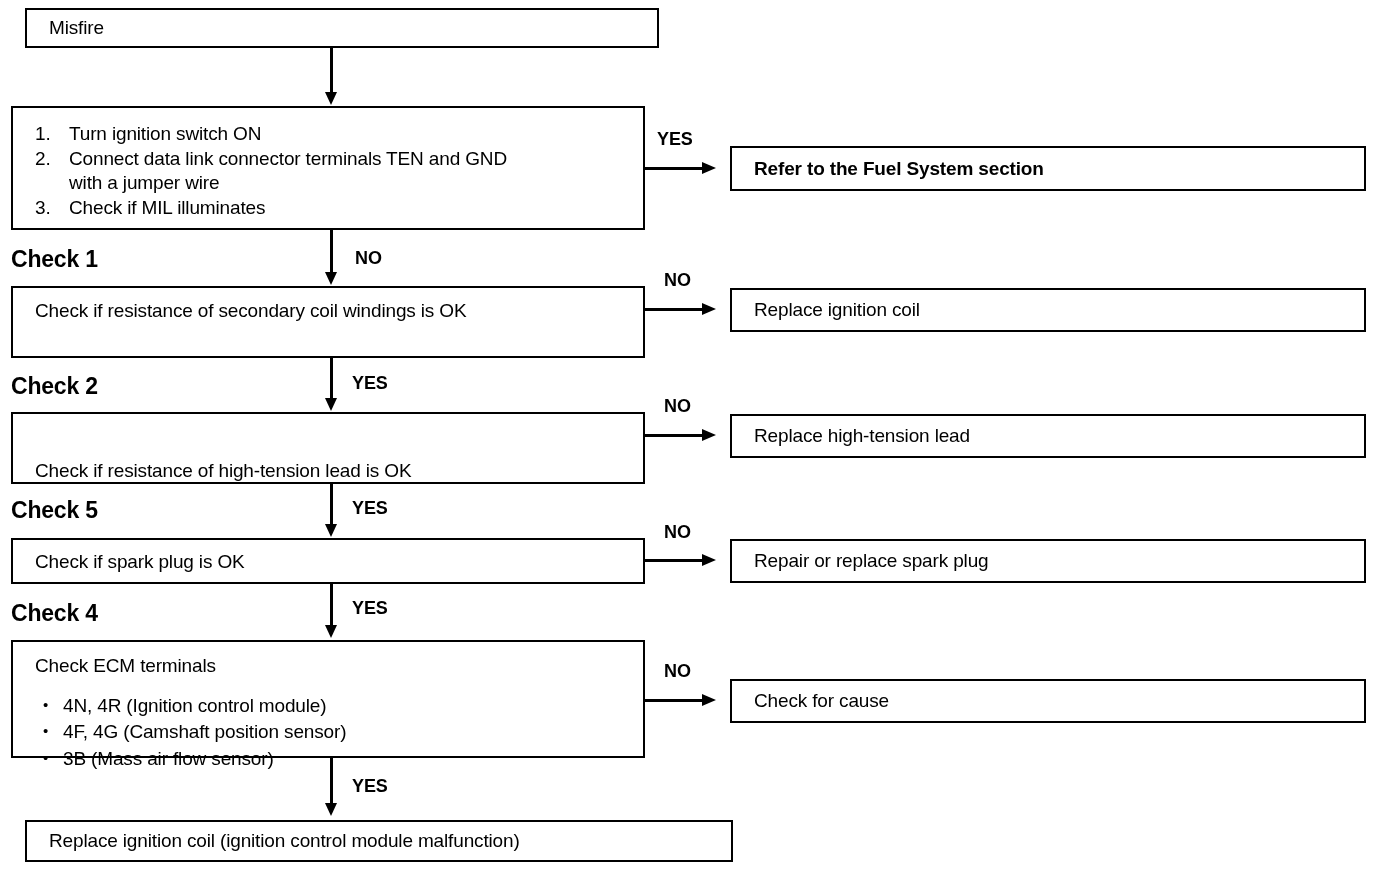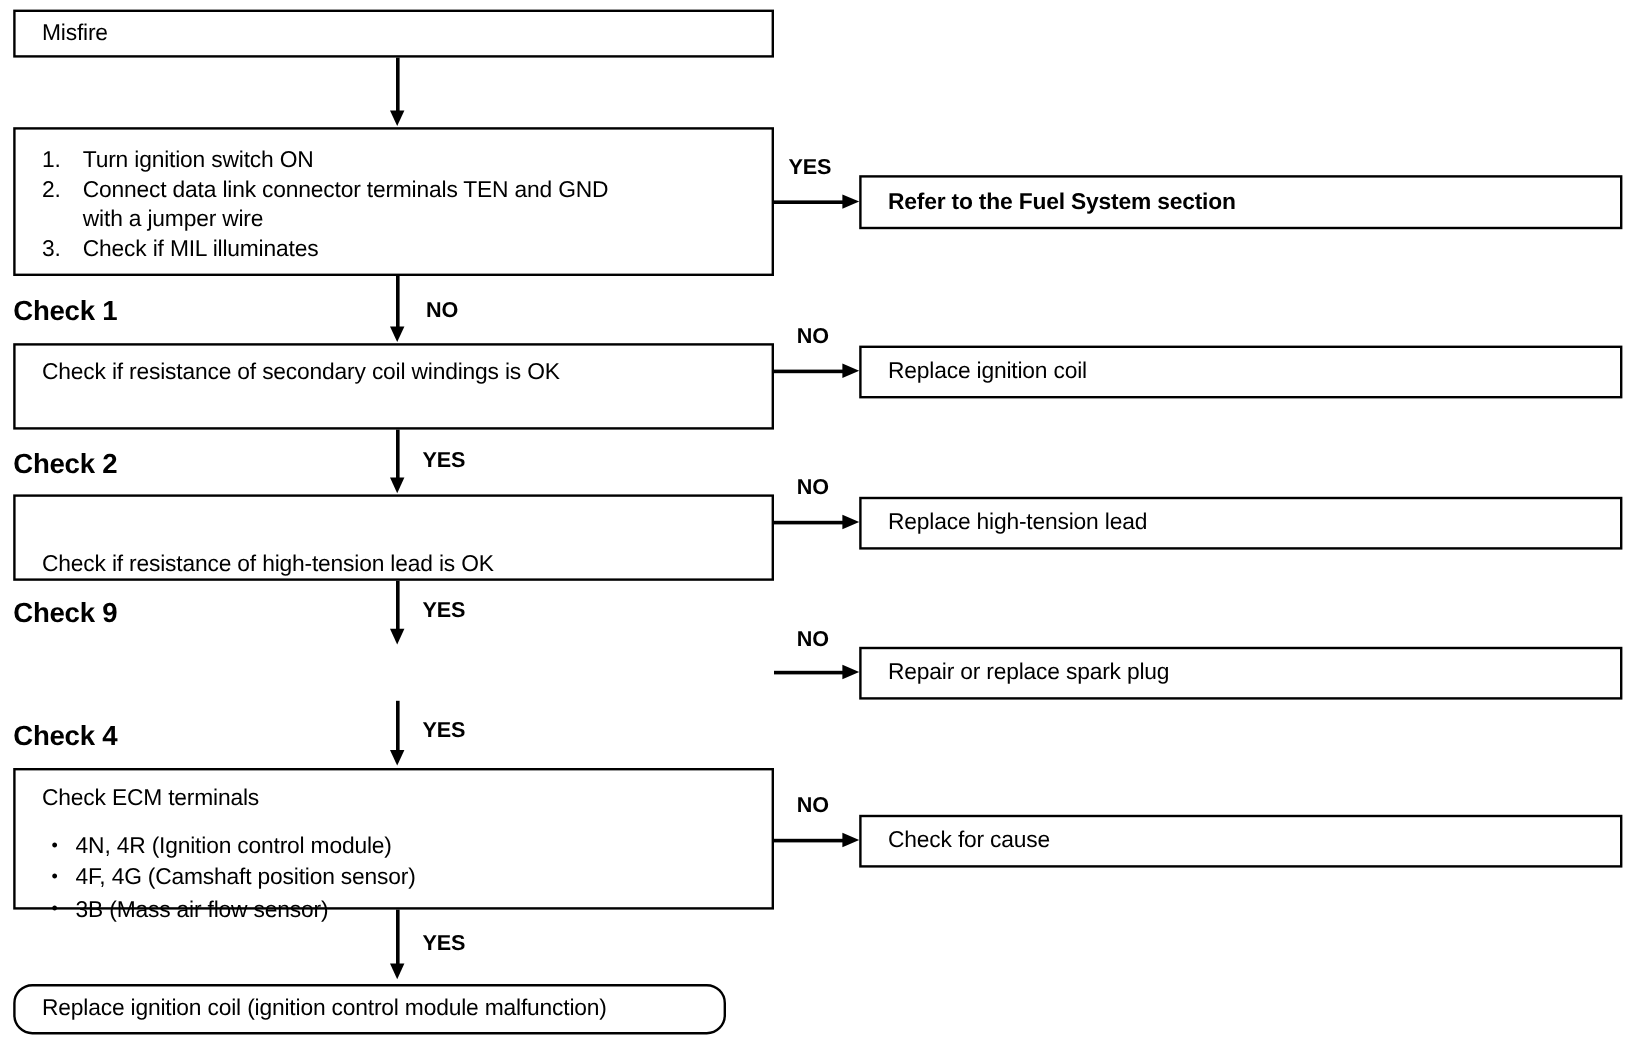--- a/index.html
+++ b/index.html
@@ -21,21 +21,21 @@
   }
   .node {
     position: absolute;
     box-sizing: border-box;
     border: 2px solid #000000;
     background: #ffffff;
     display: flex;
     flex-direction: column;
     justify-content: flex-start;
   }
-  .node.center { justify-content: center; }
+  .node.center { justify-content: center; margin-left: 14px; }
   .node-text {
     font-size: 19px;
     line-height: 1.22;
     letter-spacing: -0.15px;
     white-space: pre;
   }
   .pad-l { padding-left: 22px; }
   .step-label {
     position: absolute;
     font-size: 23px;
@@ -188,22 +188,25 @@
   <div class="branch-label" style="left:664px; top:396px;">NO</div>
 
   <div class="node center" style="left:716px; top:414px; width:636px; height:44px;">
     <div class="node-text pad-l">Replace high-tension lead</div>
   </div>
 
   <div class="vline" style="left:330px; top:484px; height:42px;"></div>
   <div class="arrow-down" style="left:325px; top:524px;"></div>
   <div class="branch-label" style="left:352px; top:498px;">YES</div>
 
-  <div class="step-label" style="left:11px; top:497px;">Check 9</div>
-
+  <div class="step-label" style="left:11px; top:497px;">Check 5</div>
+
+  <div class="node" style="left:11px; top:538px; width:634px; height:46px; padding-top:10px;">
+    <div class="node-text pad-l">Check if spark plug is OK</div>
+  </div>
 
   <div class="hline" style="left:645px; top:559px; width:58px;"></div>
   <div class="arrow-right" style="left:702px; top:554px;"></div>
   <div class="branch-label" style="left:664px; top:522px;">NO</div>
 
   <div class="node center" style="left:716px; top:539px; width:636px; height:44px;">
     <div class="node-text pad-l">Repair or replace spark plug</div>
   </div>
 
   <div class="vline" style="left:330px; top:584px; height:43px;"></div>
@@ -235,17 +238,17 @@
   <div class="branch-label" style="left:664px; top:661px;">NO</div>
 
   <div class="node center" style="left:716px; top:679px; width:636px; height:44px;">
     <div class="node-text pad-l">Check for cause</div>
   </div>
 
   <div class="vline" style="left:330px; top:758px; height:47px;"></div>
   <div class="arrow-down" style="left:325px; top:803px;"></div>
   <div class="branch-label" style="left:352px; top:776px;">YES</div>
 
-  <div class="node center" style="left:11px; top:820px; width:594px; height:42px;border-radius:16px;">
+  <div class="node center" style="left:11px; top:820px; width:708px; height:42px;">
     <div class="node-text pad-l">Replace ignition coil (ignition control module malfunction)</div>
   </div>
 
 </div>
 
 </body></html>

